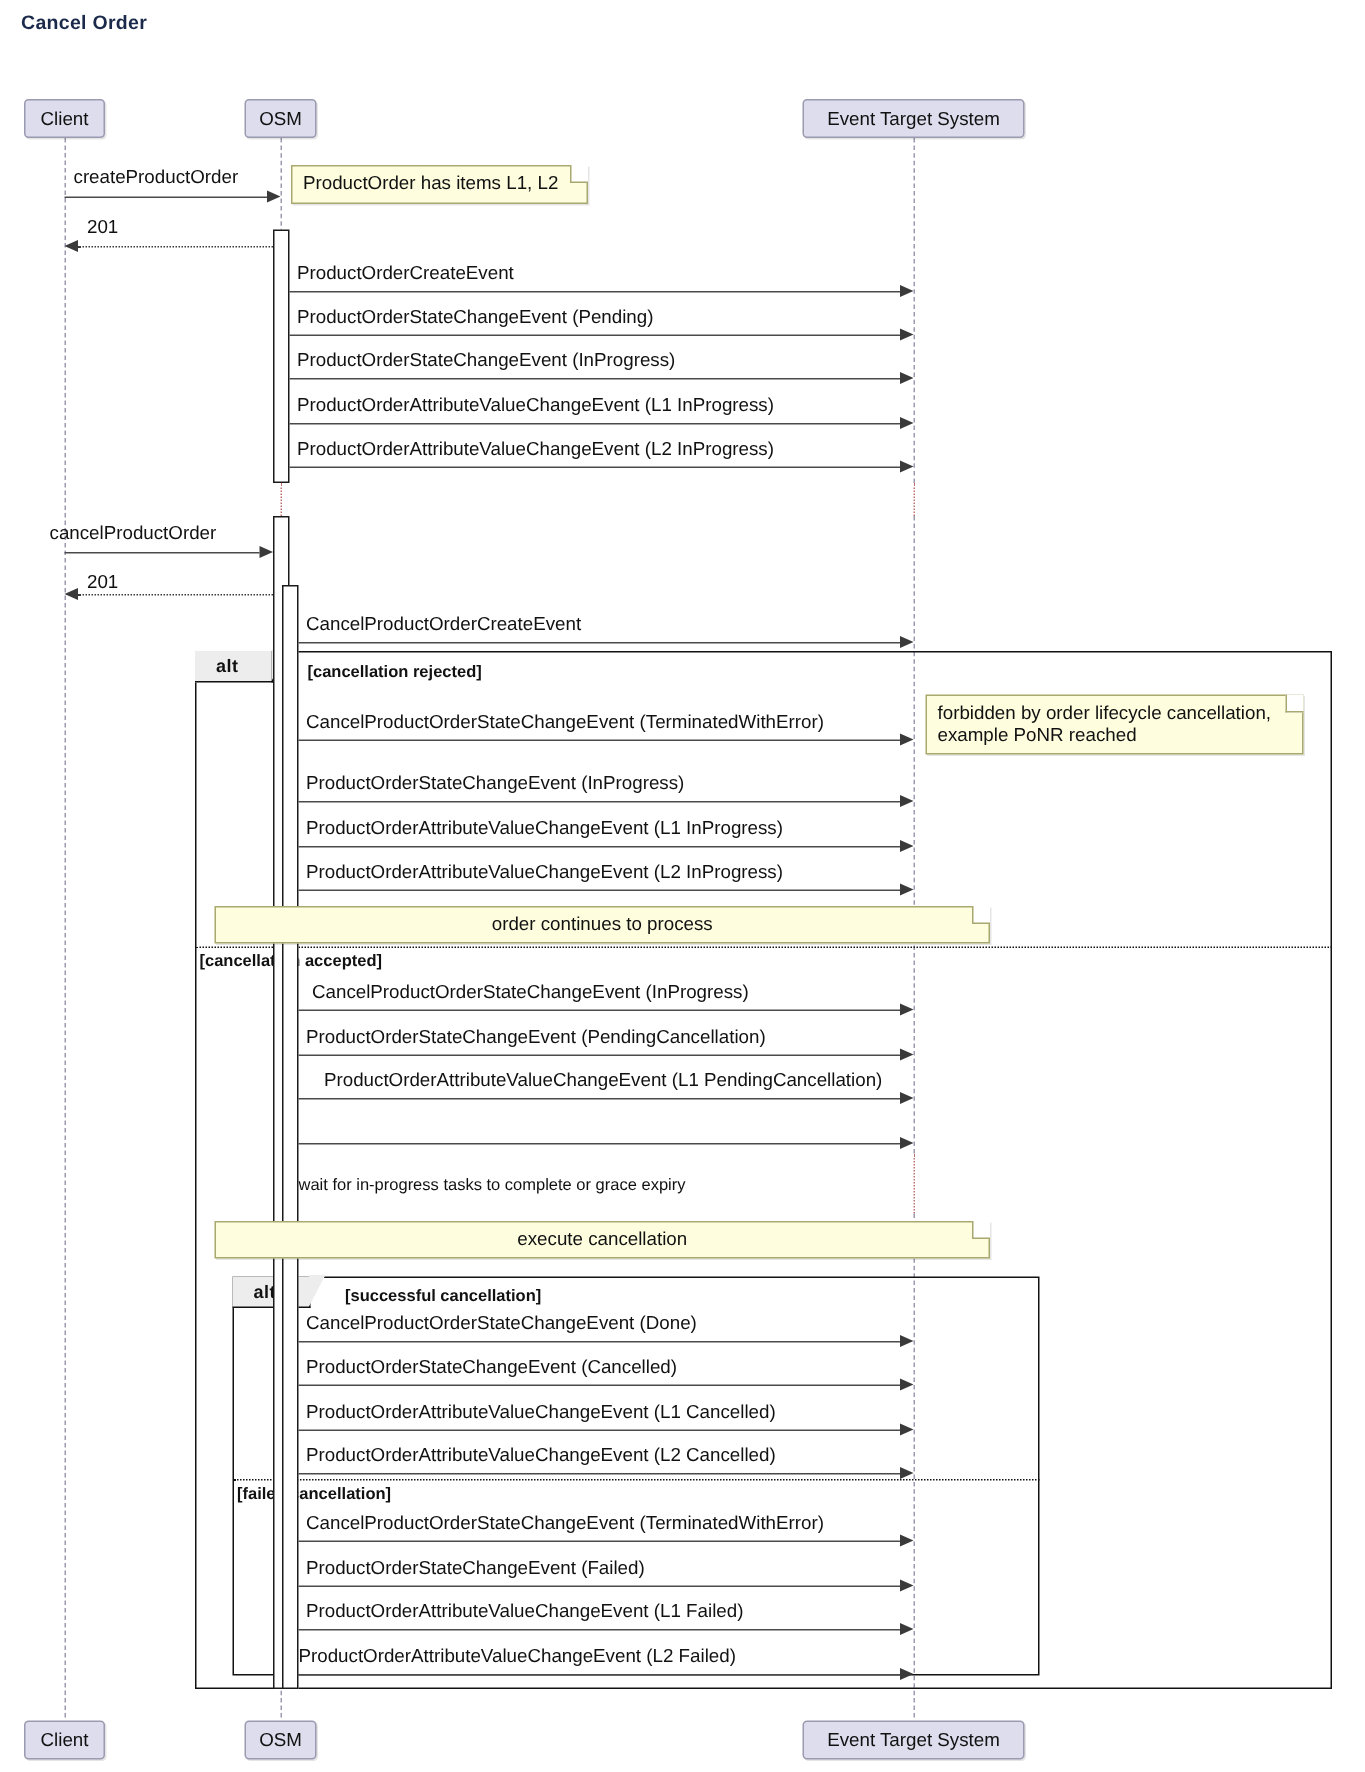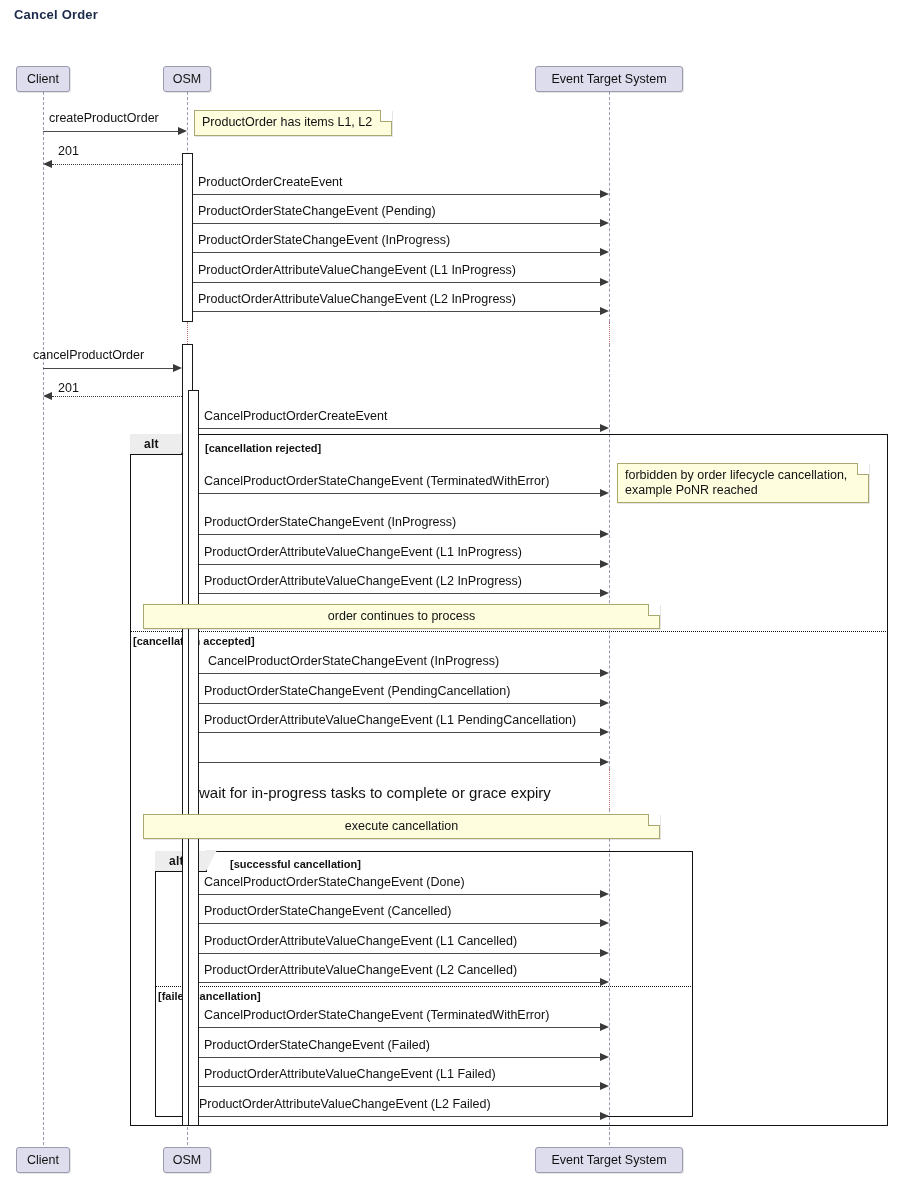--- a/index.html
+++ b/index.html
@@ -59,21 +59,21 @@
   }
   .arrowhead.right{border-left:9px solid #3A3A3A;}
   .arrowhead.left{border-right:9px solid #3A3A3A;}
   .msglabel{
     position:absolute;
     font-size:12.5px;color:#111;
     white-space:nowrap;
   }
   .freetext{
     position:absolute;
-    font-size:15px;color:#111;
+    font-size:11px;color:#111;
     white-space:nowrap;
   }
 
   
   .note{
     position:absolute;
     background:#FEFEDF;
     border:1px solid #A8A870;
     box-sizing:border-box;
     font-size:12.5px;color:#111;
@@ -221,21 +221,21 @@
   <div class="arrowhead right" style="left:600px;top:588.5px;"></div>
 
   <div class="msglabel" style="left:208px;top:654px;">CancelProductOrderStateChangeEvent (InProgress)</div>
   <div class="msg" style="left:199px;top:673px;width:401px;"></div>
   <div class="arrowhead right" style="left:600px;top:668.5px;"></div>
 
   <div class="msglabel" style="left:204px;top:684px;">ProductOrderStateChangeEvent (PendingCancellation)</div>
   <div class="msg" style="left:199px;top:703px;width:401px;"></div>
   <div class="arrowhead right" style="left:600px;top:698.5px;"></div>
 
-  <div class="msglabel" style="left:204px;top:713px;text-align:center;">ProductOrderAttributeValueChangeEvent (L1 PendingCancellation)</div>
+  <div class="msglabel" style="left:216px;top:713px;text-align:center;">ProductOrderAttributeValueChangeEvent (L1 PendingCancellation)</div>
   <div class="msg" style="left:199px;top:732px;width:401px;"></div>
   <div class="arrowhead right" style="left:600px;top:727.5px;"></div>
 
   <div class="msg" style="left:199px;top:762px;width:401px;"></div>
   <div class="arrowhead right" style="left:600px;top:757.5px;"></div>
 
   <div class="msglabel" style="left:204px;top:875px;">CancelProductOrderStateChangeEvent (Done)</div>
   <div class="msg" style="left:199px;top:894px;width:401px;"></div>
   <div class="arrowhead right" style="left:600px;top:889.5px;"></div>
 

